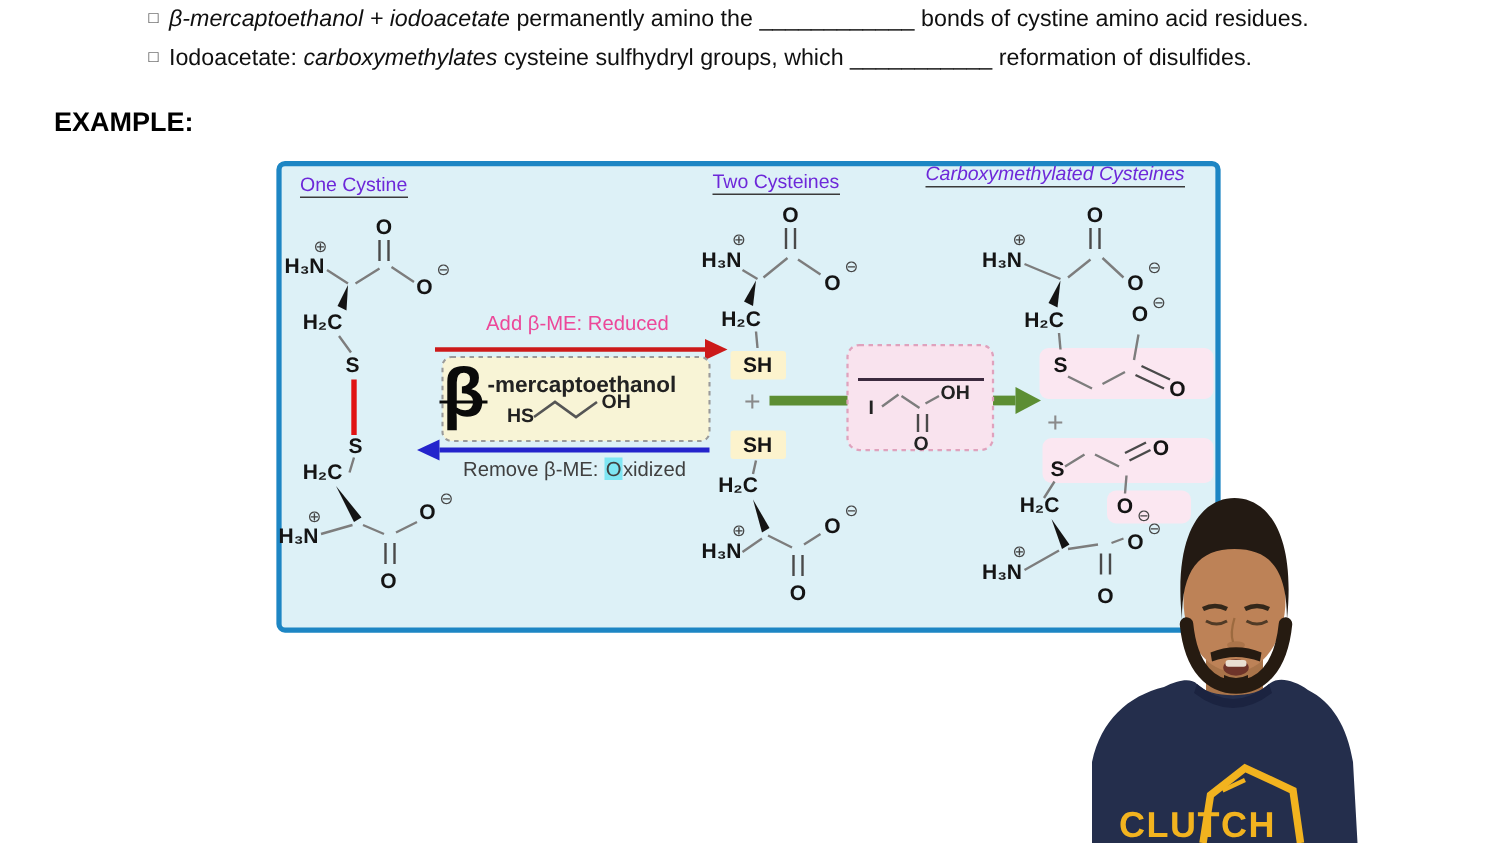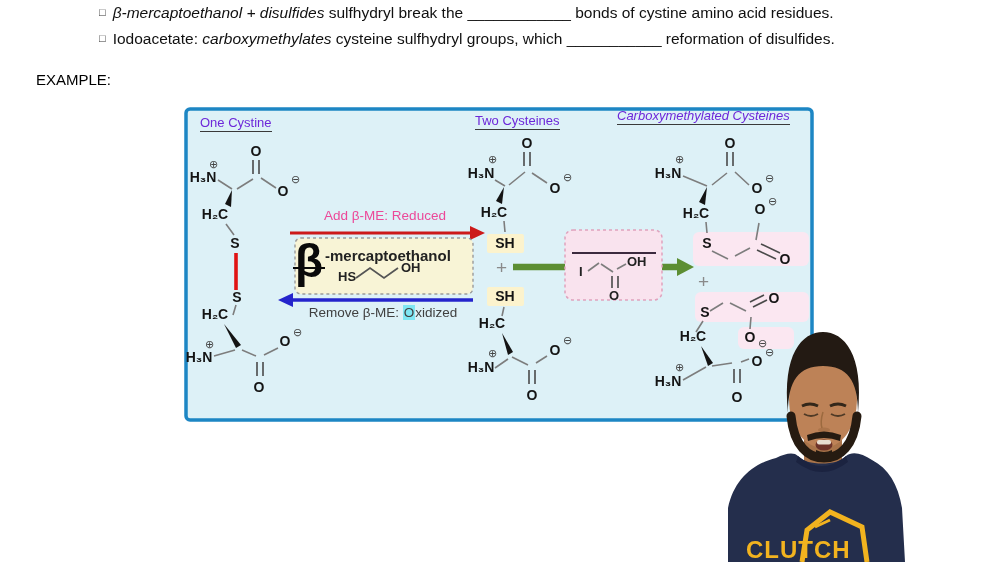--- a/index.html
+++ b/index.html
@@ -2,21 +2,21 @@
 <html><head>
 <meta charset="utf-8">
 <style>
   html,body{margin:0;padding:0;background:#fff;}
   .stage{position:relative;width:1000px;height:562px;background:#ffffff;overflow:hidden;
          font-family:"Liberation Sans",sans-serif;}
   
   .bullet{position:absolute;left:99px;font-size:15.5px;color:#101010;white-space:nowrap;}
   .bullet .marker{font-size:11px;color:#333;margin-right:7px;vertical-align:2px;}
   .it{font-style:italic;}
-  .example{position:absolute;left:36px;top:71px;font-size:15px;font-weight:normal;color:#000;}
+  .example{position:absolute;left:36px;top:71px;font-size:18px;font-weight:bold;color:#000;}
   
   .hdr{position:absolute;font-size:13px;color:#6d28d9;border-bottom:1.3px solid #3a3a3a;
        padding-bottom:1px;white-space:nowrap;z-index:3;}
   
   .arrow-label{position:absolute;text-align:center;font-size:13.5px;white-space:nowrap;z-index:3;}
   .lbl-add{color:#ec4899;}
   .lbl-remove{color:#404040;}
   .hl-cyan{background:#7fe6f3;padding:0 1px;}
   .svg-diagram{position:absolute;left:183px;top:106px;z-index:1;}
   .svg-person{position:absolute;left:728px;top:318px;z-index:6;}
@@ -31,21 +31,21 @@
   .rg-small{font-family:"Liberation Sans",sans-serif;font-size:13px;font-weight:bold;fill:#222;}
   .beta-big{font-family:"Liberation Sans",sans-serif;font-size:46px;font-weight:bold;fill:#0a0a0a;}
   .clutch-txt{font-family:"Liberation Sans",sans-serif;font-size:24px;font-weight:bold;fill:#f2b31f;letter-spacing:1px;}
 </style>
 </head>
 <body>
 
 <div class="stage">
 
   <div class="bullet" style="top:4px;">
-    <span class="marker">□</span><span class="it">β-mercaptoethanol + disulfides</span><span> sulfhydryl break the </span><span>____________</span><span> bonds of cystine amino acid residues.</span>
+    <span class="marker">□</span><span class="it">β-mercaptoethanol + iodoacetate</span><span> permanently amino the </span><span>____________</span><span> bonds of cystine amino acid residues.</span>
   </div>
 
   <div class="bullet" style="top:30px;">
     <span class="marker">□</span><span>Iodoacetate: </span><span class="it">carboxymethylates</span><span> cysteine sulfhydryl groups, which </span><span>___________</span><span> reformation of disulfides.</span>
   </div>
 
   <div class="example">EXAMPLE:</div>
 
   <div class="hdr" style="left:200px;top:115px;">One Cystine</div>
   <div class="hdr" style="left:457px;top:113px;margin-left:18px;">Two Cysteines</div>

